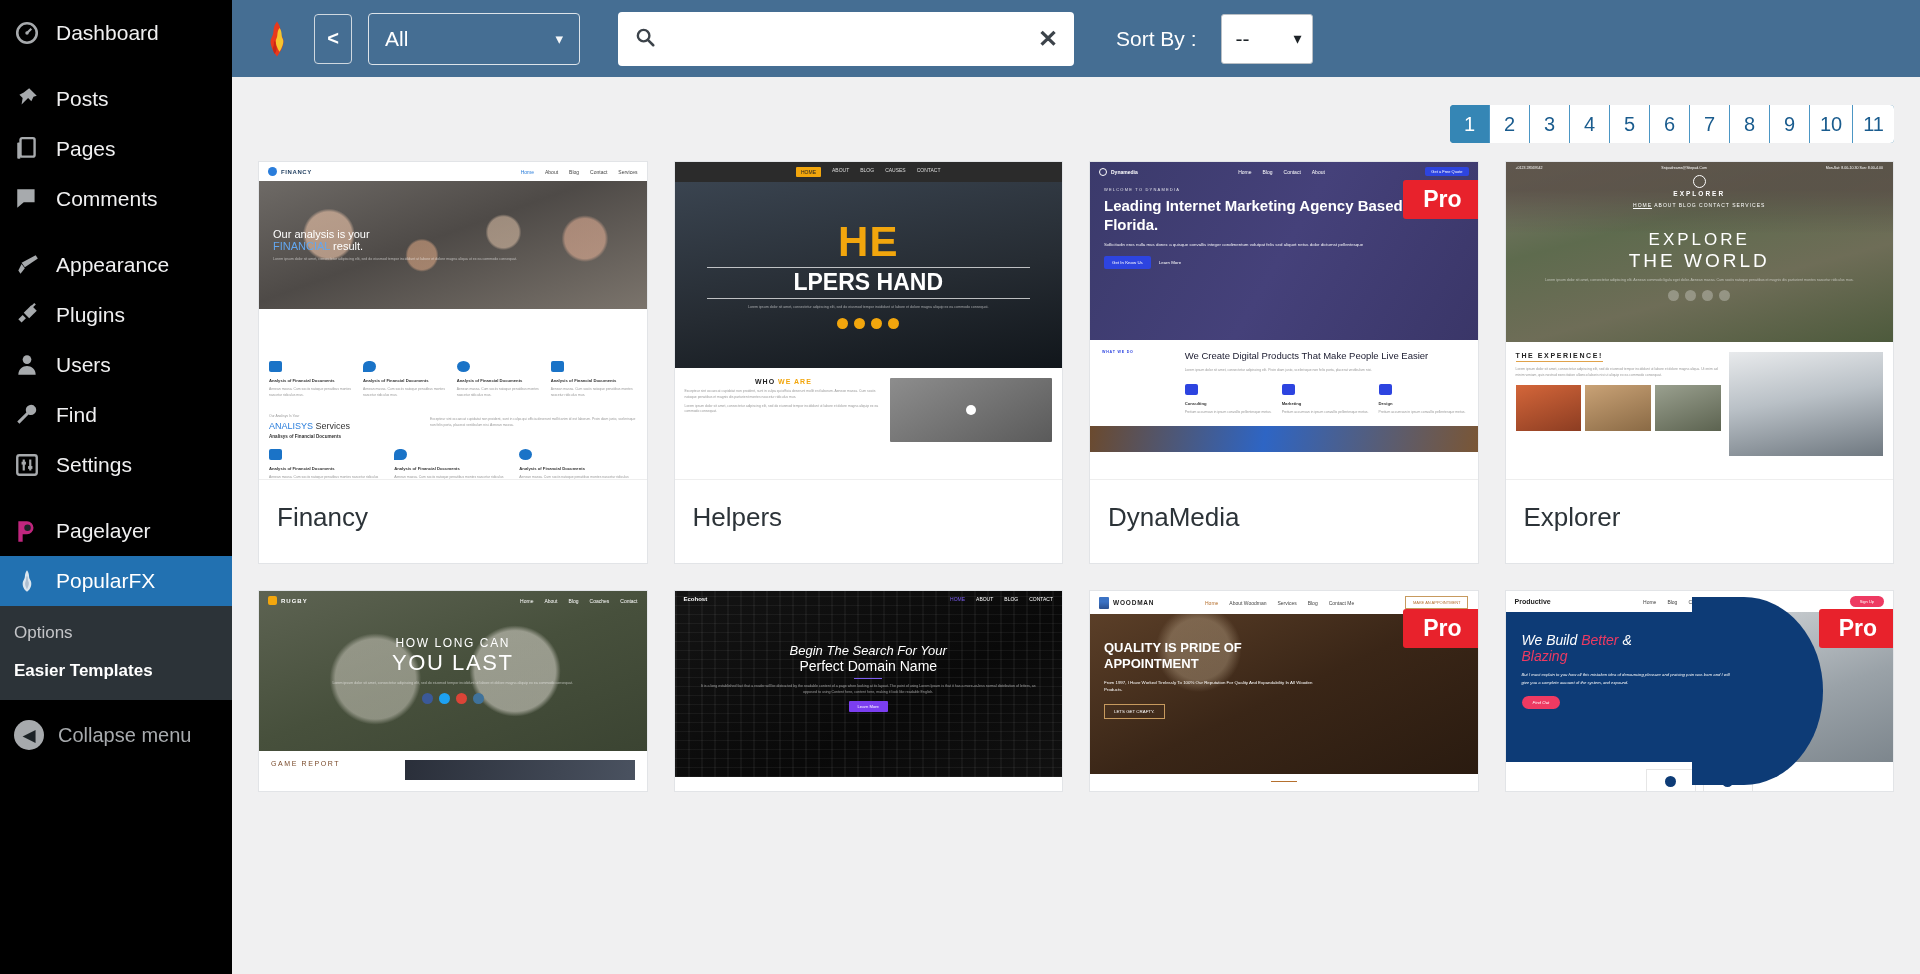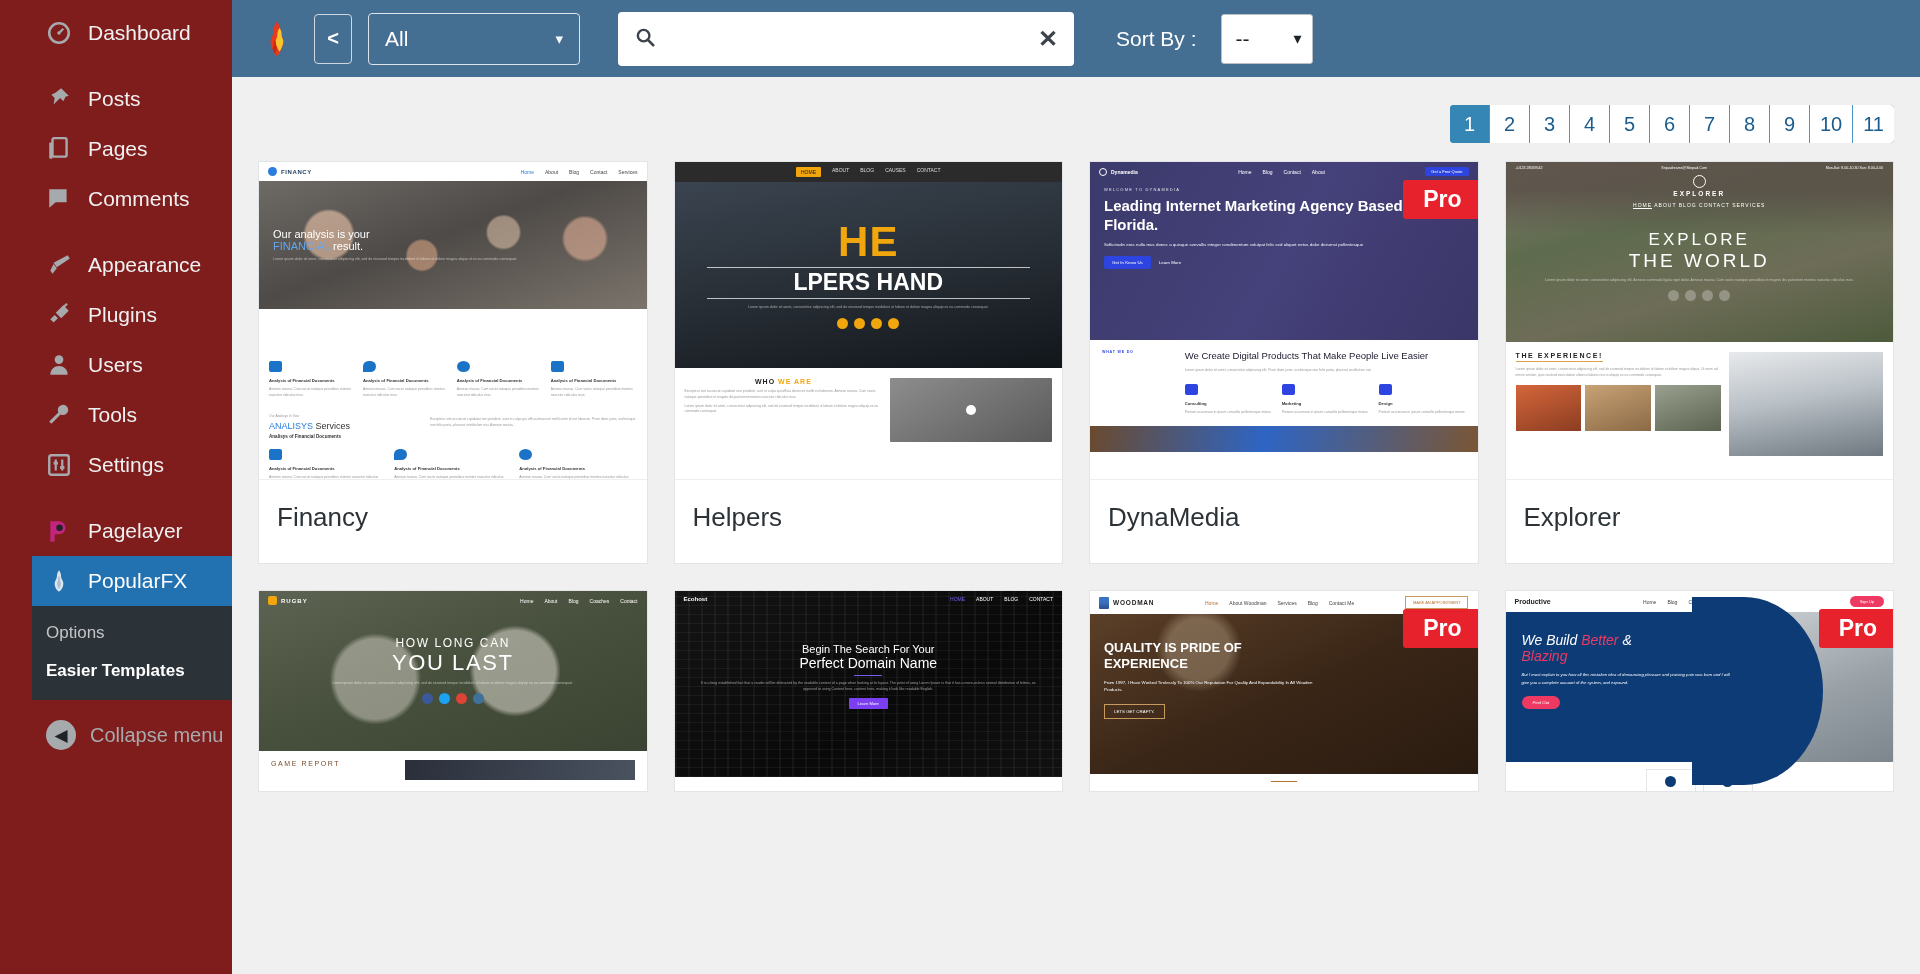--- a/index.html
+++ b/index.html
@@ -7,25 +7,24 @@
     width: 1920px; height: 974px;
     font-family: "Liberation Sans", sans-serif;
     background: #f0f0f1;
     overflow: hidden;
   }
   .app { display: flex; width: 1920px; height: 974px; }
 
   
   .sidebar {
     width: 232px; flex: 0 0 232px;
-    background: #7f1d1d;
+    background: #000000;
     color: #f0f0f1;
     padding-top: 8px;
     position: relative;
-    padding-left: 32px;
   }
   .menu-item {
     display: flex; align-items: center;
     height: 50px; padding-left: 14px;
     font-size: 21px; color: #f0f0f1;
     cursor: pointer; position: relative;
   }
   .menu-item .ico {
     width: 36px; flex: 0 0 36px;
     display: flex; align-items: center; justify-content: flex-start;
@@ -318,21 +317,21 @@
       </span>
       <span class="lbl">Users</span>
     </div>
 
     <div class="menu-item">
       <span class="ico">
         <svg viewBox="0 0 24 24">
             <path d="M20 5a5 5 0 01-6.6 6.6L5 20l-2-2 8.4-8.4A5 5 0 0118 3z"></path>
           </svg>
       </span>
-      <span class="lbl">Tools</span>
+      <span class="lbl">Find</span>
     </div>
 
     <div class="menu-item">
       <span class="ico">
         <svg viewBox="0 0 24 24">
             <rect x="3" y="3" width="18" height="18" rx="2" fill="none" stroke="#a7aaad" stroke-width="2.2"></rect>
             <path d="M9 7v10M15 7v10" stroke="#a7aaad" stroke-width="2"></path>
             <rect x="7" y="9" width="4" height="2.6"></rect>
             <rect x="13" y="13" width="4" height="2.6"></rect>
           </svg>
@@ -717,21 +716,21 @@
                 <div class="site-nav" style="position:relative;">
                   <b style="font-size:6px;">Ecohost</b>
                   <span class="links">
                     <span style="color:#7b5cf0;">HOME</span>
                     <span>ABOUT</span>
                     <span>BLOG</span>
                     <span>CONTACT</span>
                   </span>
                 </div>
                 <div style="position:relative;margin-top:36px;">
-                  <div style="font-size:11px;">Begin The Search For Your</div>
+                  <div style="font-size:13px;font-style:italic;">Begin The Search For Your</div>
                   <div style="font-size:14px;">Perfect Domain Name</div>
                   <div style="width:28px;height:1.2px;background:#7b5cf0;margin:4px auto;"></div>
                   <div class="lines" style="padding:0 26px;">It is a long established fact that a reader will be distracted by the readable content of a page when looking at its layout. The point of using Lorem Ipsum is that it has a more-or-less normal distribution of letters, as opposed to using Content here, content here, making it look like readable English.</div>
                   <div style="margin-top:8px;">
                     <span style="background:#7b3ef0;padding:3px 9px;font-size:4.2px;border-radius:1px;">Learn More</span>
                   </div>
                 </div>
               </div>
               <div style="height:14px;background:#fff;"></div>
             </div>
@@ -753,21 +752,21 @@
                   <span>Services</span>
                   <span>Blog</span>
                   <span>Contact Me</span>
                 </span>
                 <span style="border:1px solid #c79a5e;color:#b5702e;padding:3px 7px;font-size:4px;">MAKE AN APPOINTMENT</span>
               </div>
               <div style="position:relative;height:160px;color:#fff;padding:26px 14px;">
                 <div class="wood-photo"></div>
                 <div style="position:relative;">
                   <div style="font-size:13px;font-weight:bold;line-height:1.25;">QUALITY IS PRIDE OF</div>
-                  <div style="font-size:13px;font-weight:bold;line-height:1.25;">EXPERIENCE</div>
+                  <div style="font-size:13px;font-weight:bold;line-height:1.25;">APPOINTMENT</div>
                   <div style="font-size:4.4px;line-height:1.8;margin-top:6px;width:62%;">From 1997, I Have Worked Tirelessly To 100% Our Reputation For Quality And Expandability In All Wooden Products.</div>
                   <div style="margin-top:10px;">
                     <span style="border:1px solid #c79a5e;padding:4px 9px;font-size:4.4px;display:inline-block;">LETS GET CRAFTY.</span>
                   </div>
                 </div>
               </div>
               <div style="height:16px;background:#fff;position:relative;">
                 <div style="width:26px;height:1.4px;background:#b5702e;margin:7px auto 0;"></div>
               </div>
             </div>

